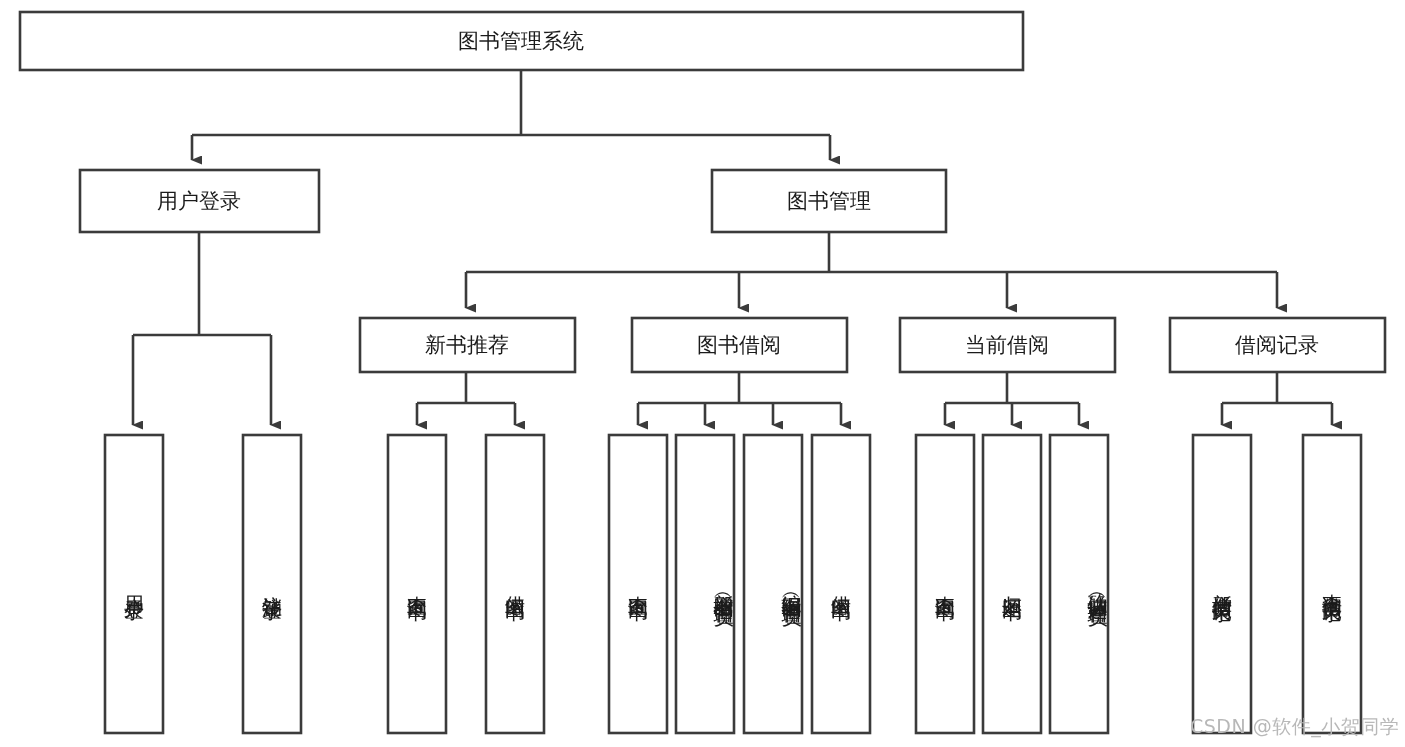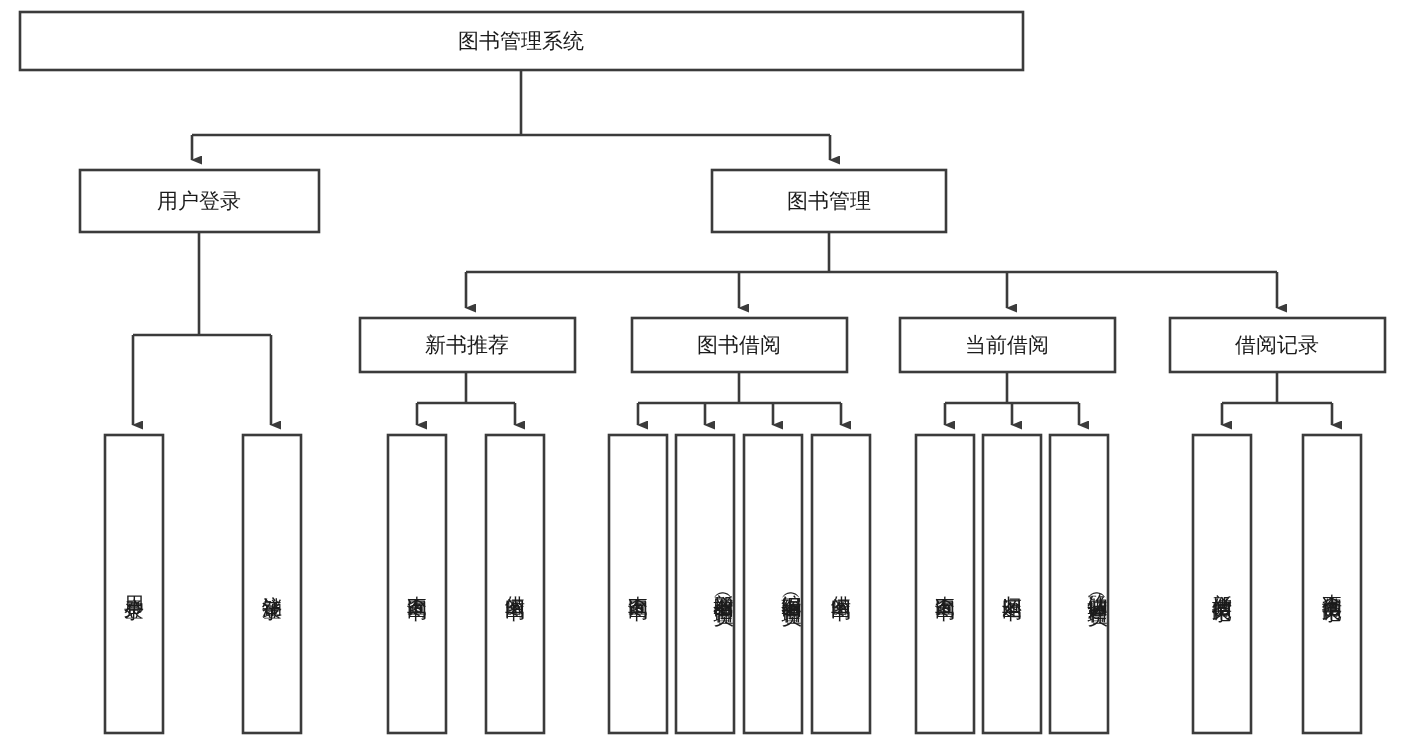--- a/index.html
+++ b/index.html
@@ -197,14 +197,15 @@
   <div class="node-label-v" style="left:744px; top:441px; width:58px; height:292px; display:flex; align-items:flex-start; justify-content:center;">编辑图书（管理员）</div>
   <div class="node-label-v" style="left:812px; top:435px; width:58px; height:298px; display:flex; align-items:center; justify-content:center;">借阅图书</div>
 
   <div class="node-label-v" style="left:916px; top:435px; width:58px; height:298px; display:flex; align-items:center; justify-content:center;">查询图书</div>
   <div class="node-label-v" style="left:983px; top:435px; width:58px; height:298px; display:flex; align-items:center; justify-content:center;">归还图书</div>
   <div class="node-label-v" style="left:1050px; top:441px; width:58px; height:292px; display:flex; align-items:flex-start; justify-content:center;">确认归还（管理员）</div>
 
   <div class="node-label-v" style="left:1193px; top:435px; width:58px; height:298px; display:flex; align-items:center; justify-content:center;">新增借阅记录</div>
   <div class="node-label-v" style="left:1303px; top:435px; width:58px; height:298px; display:flex; align-items:center; justify-content:center;">查询借阅记录</div>
 
+  <div class="watermark" style="left:1190px; top:714px;">CSDN @软件_小贺同学</div>
 
 </div>
 
 </body></html>

